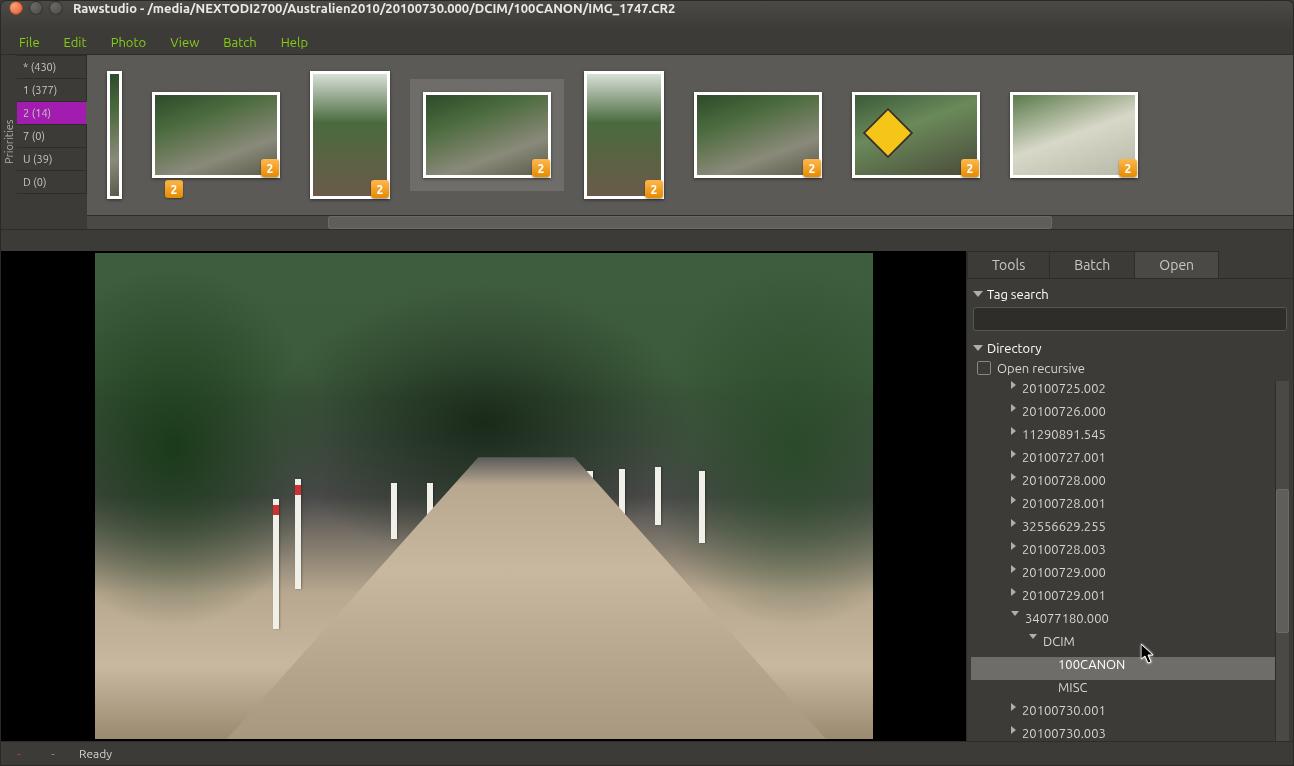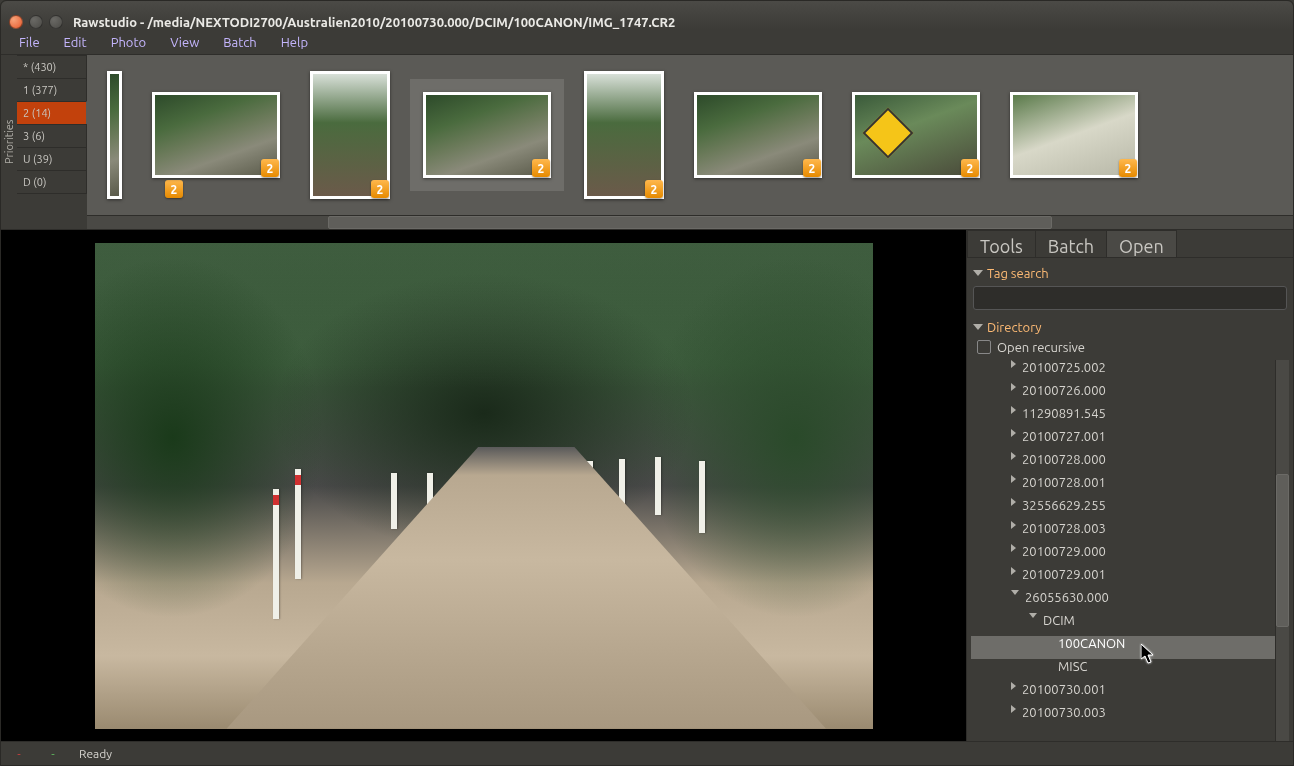--- a/index.html
+++ b/index.html
@@ -1,40 +1,40 @@
 <!DOCTYPE html>
 <html><head>
 <meta charset="utf-8">
 <style>
   * { box-sizing: border-box; margin: 0; padding: 0; font-family: "Ubuntu", "Liberation Sans", sans-serif; }
   html, body { width: 1294px; height: 766px; background: #3c3b37; color: #d6d4cf; overflow: hidden; }
   body { display: flex; flex-direction: column; border: 1px solid #2a2926; border-radius: 6px 6px 0 0; }
 
   
-  .titlebar { height: 28px; background: linear-gradient(#4b4a46, #3c3b37); display: flex; align-items: flex-end; padding: 0 8px; border-radius: 6px 6px 0 0; }
+  .titlebar { height: 28px; background: linear-gradient(#4b4a46, #3c3b37); display: flex; align-items: flex-start; padding: 0 8px; border-radius: 6px 6px 0 0; }
   .win-buttons { display: flex; gap: 6px; margin-right: 10px; }
   .win-btn { width: 14px; height: 14px; border-radius: 50%; border: 1px solid rgba(0,0,0,0.4); }
   .win-close { background: radial-gradient(circle at 30% 30%, #f7a37a, #e65a2d); }
   .win-min, .win-max { background: radial-gradient(circle at 30% 30%, #6a6965, #4b4a46); }
   .title-text { font-size: 13px; font-weight: bold; color: #eae9e5; }
 
   
   .menubar { height: 26px; background: #3c3b37; display: flex; align-items: center; padding: 0 8px; gap: 4px; border-bottom: 1px solid #2e2d2a; }
-  .menubar .menu-item { padding: 3px 10px; font-size: 13px; color: #c4b5fd; border-radius: 3px; }
-
-  
-  .main { flex: 1; display: flex; flex-direction: column; min-height: 0; }
+  .menubar .menu-item { padding: 3px 10px; font-size: 13px; color: #84cc16; border-radius: 3px; }
+
+  
+  .main { flex: 1; display: flex; flex-direction: column; min-height: 0; gap: 21px; }
 
   
   .top-strip { display: flex; height: 175px; background: #5b5a56; border-bottom: 1px solid #2e2d2a; }
   .priorities { width: 86px; background: #3c3b37; display: flex; }
   .prio-label { writing-mode: vertical-rl; transform: rotate(180deg); font-size: 11px; color: #b0aea8; padding: 6px 2px; text-align: center; }
   .prio-tabs { flex: 1; display: flex; flex-direction: column; }
   .prio-tab { font-size: 11px; color: #c9c7c2; padding: 5px 6px; border: 1px solid #2e2d2a; border-left: none; background: #3c3b37; margin-bottom: -1px; text-align: left; cursor: pointer; }
-  .prio-tab.active { background: #c2410c; border-right-color: #5b5a56; }
+  .prio-tab.active { background: #a21caf; border-right-color: #5b5a56; }
 
   .thumb-strip-wrap { flex: 1; display: flex; flex-direction: column; min-width: 0; }
   .thumb-strip { flex: 1; display: flex; align-items: center; gap: 30px; padding: 0 20px; overflow: hidden; }
   .thumb { position: relative; background: #fff; border: 3px solid #fff; box-shadow: 0 1px 3px rgba(0,0,0,0.5); display: flex; align-items: center; justify-content: center; }
   .thumb.selected-bg { background: #6e6d69; padding: 10px; margin: -10px; border-color: transparent; box-shadow: none; }
   .thumb.selected-bg .thumb-inner { background: #fff; border: 3px solid #fff; box-shadow: 0 1px 3px rgba(0,0,0,0.5); }
   .thumb-img { background: linear-gradient(160deg, #2d4a2a 0%, #4a6b3e 30%, #6b7a5a 50%, #8a8a7a 70%, #5a5a4a 100%); }
   .thumb-img.portrait { background: linear-gradient(180deg, #d8e0d8 0%, #4a6b3e 40%, #6b5a4a 100%); }
   .thumb-img.road-sign { background: linear-gradient(160deg, #3a5a3a 0%, #6a8a5a 40%, #4a4a3a 100%); position: relative; }
   .thumb-img.road-sign::after { content: ""; position: absolute; width: 32px; height: 32px; background: #f5c518; left: 15px; top: 20px; transform: rotate(45deg); border: 2px solid #333; }
@@ -59,25 +59,25 @@
     radial-gradient(ellipse 250px 300px at 90% 40%, #2a4a2a 0%, transparent 60%); }
   
   .main-image::after { content: ""; position: absolute; left: 17%; right: 6%; bottom: 0; height: 58%;
     background: linear-gradient(#5a5a5a 0%, #b8a890 10%, #c8b8a0 40%, #a89880 100%);
     clip-path: polygon(42% 0%, 58% 0%, 100% 100%, 0% 100%); }
   .white-post { position: absolute; width: 6px; background: #f0f0e8; box-shadow: 1px 0 2px rgba(0,0,0,0.3); }
   .post-red::before { content: ""; position: absolute; top: 6px; left: 0; right: 0; height: 10px; background: #d03030; }
 
   .side-panel { width: 327px; background: #3c3b37; display: flex; flex-direction: column; border-left: 1px solid #2e2d2a; }
   .side-tabs { display: flex; height: 28px; border-bottom: 1px solid #2e2d2a; }
-  .side-tab { padding: 5px 12px; font-size: 18px; color: #c9c7c2; border: 1px solid #2e2d2a; border-bottom: none; background: #3c3b37; margin-right: -1px; cursor: pointer; }
+  .side-tab { padding: 5px 24px; font-size: 14px; color: #c9c7c2; border: 1px solid #2e2d2a; border-bottom: none; background: #3c3b37; margin-right: -1px; cursor: pointer; }
   .side-tab.active { background: #4a4945; }
 
   .panel-body { flex: 1; overflow: hidden; display: flex; flex-direction: column; padding: 4px 4px 0 4px; }
-  .section-header { display: flex; align-items: center; gap: 4px; padding: 4px 2px; font-size: 13px; color: #fdba74; cursor: pointer; }
+  .section-header { display: flex; align-items: center; gap: 4px; padding: 4px 2px; font-size: 13px; color: #ffffff; cursor: pointer; }
   .tri { width: 0; height: 0; border-left: 5px solid transparent; border-right: 5px solid transparent; border-top: 6px solid #b0aea8; }
   .tag-input { margin: 2px 2px 6px 2px; height: 24px; background: #2e2d2a; border: 1px solid #555; border-radius: 3px; }
   .open-recursive { display: flex; gap: 6px; padding: 2px 4px 6px 6px; font-size: 13px; }
   .checkbox { width: 14px; height: 14px; border: 1px solid #888; background: #3c3b37; border-radius: 2px; }
   .tree-wrap { flex: 1; display: flex; min-height: 0; }
   .tree { flex: 1; overflow: hidden; font-size: 13px; }
   .tree-row { display: flex; align-items: flex-start; height: 23px; padding-left: 40px; gap: 6px; cursor: pointer; white-space: nowrap; }
   .tree-row.depth1 { padding-left: 40px; }
   .tree-row.depth2 { padding-left: 58px; }
   .tree-row.depth3 { padding-left: 76px; }
@@ -122,21 +122,21 @@
 
 <div class="main">
 
   <div class="top-strip">
     <div class="priorities">
       <div class="prio-label">Priorities</div>
       <div class="prio-tabs" id="prio-tabs">
           <div class="prio-tab">* (430)</div>
           <div class="prio-tab">1 (377)</div>
           <div class="prio-tab active">2 (14)</div>
-          <div class="prio-tab">3 (6)</div>
+          <div class="prio-tab">7 (0)</div>
           <div class="prio-tab">U (39)</div>
           <div class="prio-tab">D (0)</div>
         </div>
     </div>
     <div class="thumb-strip-wrap">
       <div class="thumb-strip" id="thumb-strip">
           <div class="thumb" style="width: 15px; height: 128px; position: relative;">
             <div class="thumb-img " style="width: 100%; height: 100%;"></div>
             <div class="thumb-badge left">2</div>
           </div>
@@ -252,21 +252,21 @@
               <div class="tree-row depth1">
                 <div class="expander "></div>
                 <span>20100729.000</span>
               </div>
               <div class="tree-row depth1">
                 <div class="expander "></div>
                 <span>20100729.001</span>
               </div>
               <div class="tree-row depth1">
                 <div class="expander open"></div>
-                <span>26055630.000</span>
+                <span>34077180.000</span>
               </div>
               <div class="tree-row depth2">
                 <div class="expander open"></div>
                 <span>DCIM</span>
               </div>
               <div class="tree-row depth3 selected">
                 <div class="expander none"></div>
                 <span>100CANON</span>
               </div>
               <div class="tree-row depth3">

